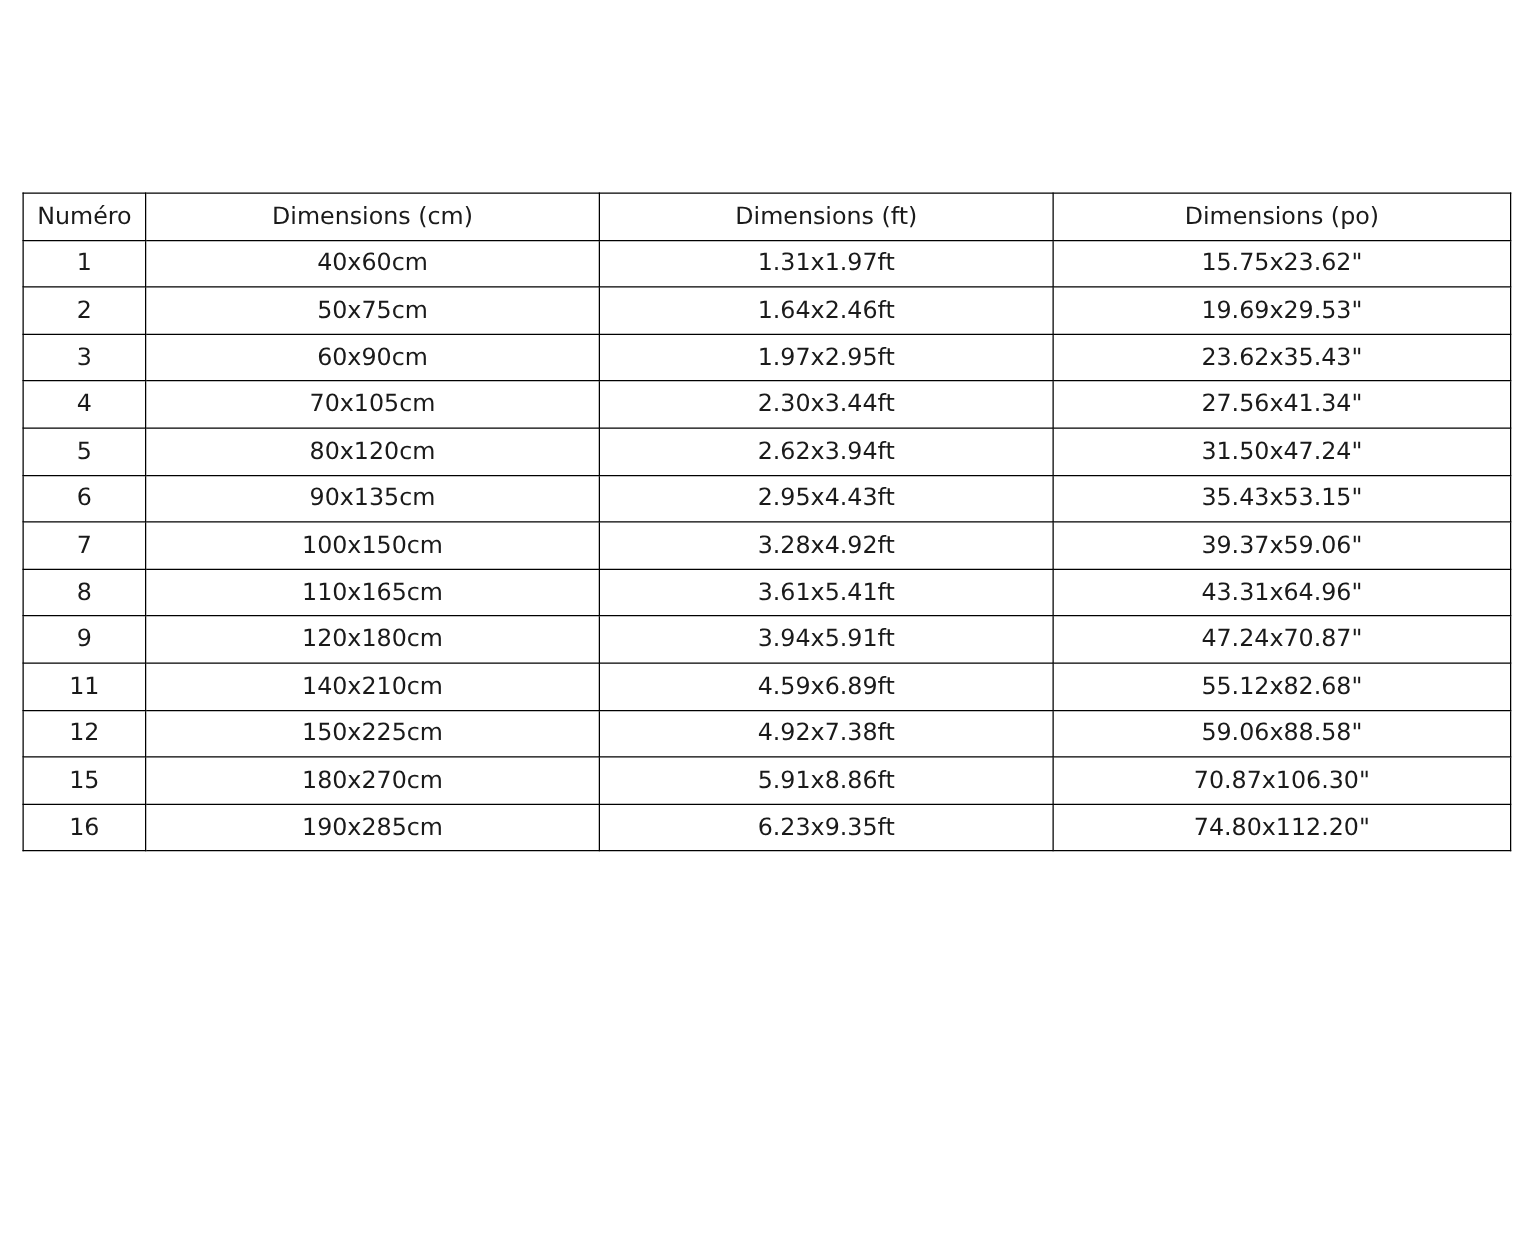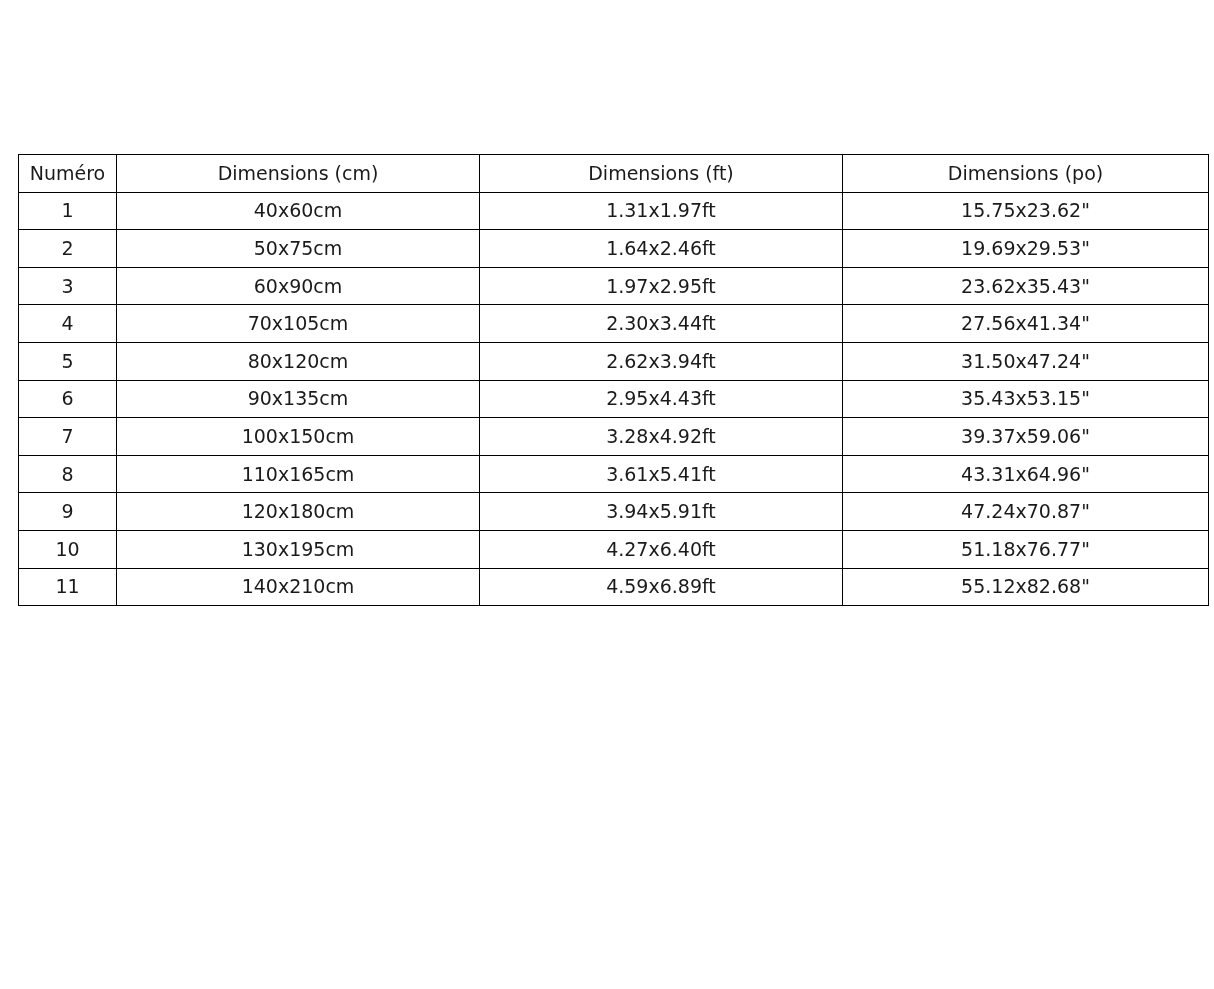--- a/index.html
+++ b/index.html
@@ -119,26 +119,38 @@
         <td>3.61x5.41ft</td>
         <td>43.31x64.96"</td>
       </tr>
       <tr>
         <td>9</td>
         <td>120x180cm</td>
         <td>3.94x5.91ft</td>
         <td>47.24x70.87"</td>
       </tr>
       <tr>
-        <td>10</td>
-        <td>130x195cm</td>
-        <td>4.27x6.40ft</td>
-        <td>51.18x76.77"</td>
-      </tr>
-      <tr>
         <td>11</td>
         <td>140x210cm</td>
         <td>4.59x6.89ft</td>
         <td>55.12x82.68"</td>
+      </tr>
+      <tr>
+        <td>12</td>
+        <td>150x225cm</td>
+        <td>4.92x7.38ft</td>
+        <td>59.06x88.58"</td>
+      </tr>
+      <tr>
+        <td>15</td>
+        <td>180x270cm</td>
+        <td>5.91x8.86ft</td>
+        <td>70.87x106.30"</td>
+      </tr>
+      <tr>
+        <td>16</td>
+        <td>190x285cm</td>
+        <td>6.23x9.35ft</td>
+        <td>74.80x112.20"</td>
       </tr>
     </tbody>
   </table>
 </div>
 
 </body></html>

